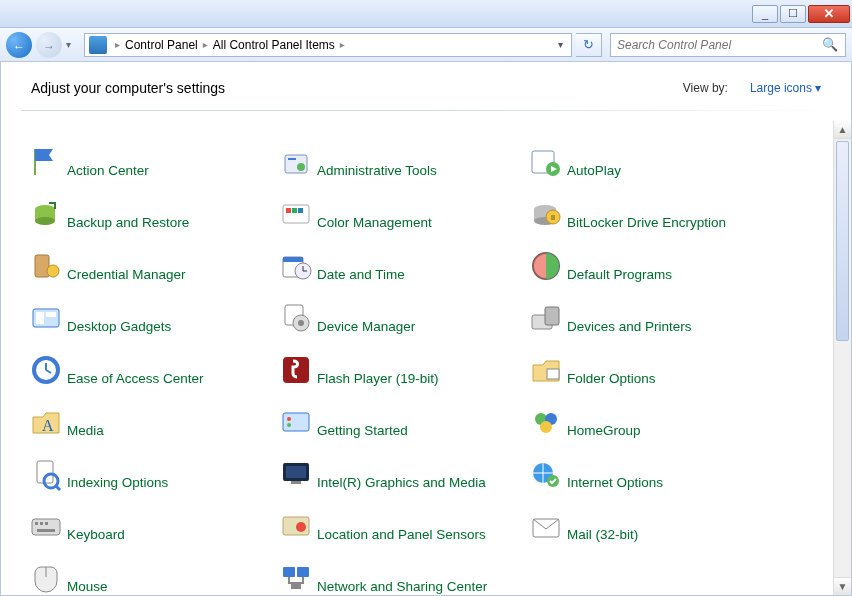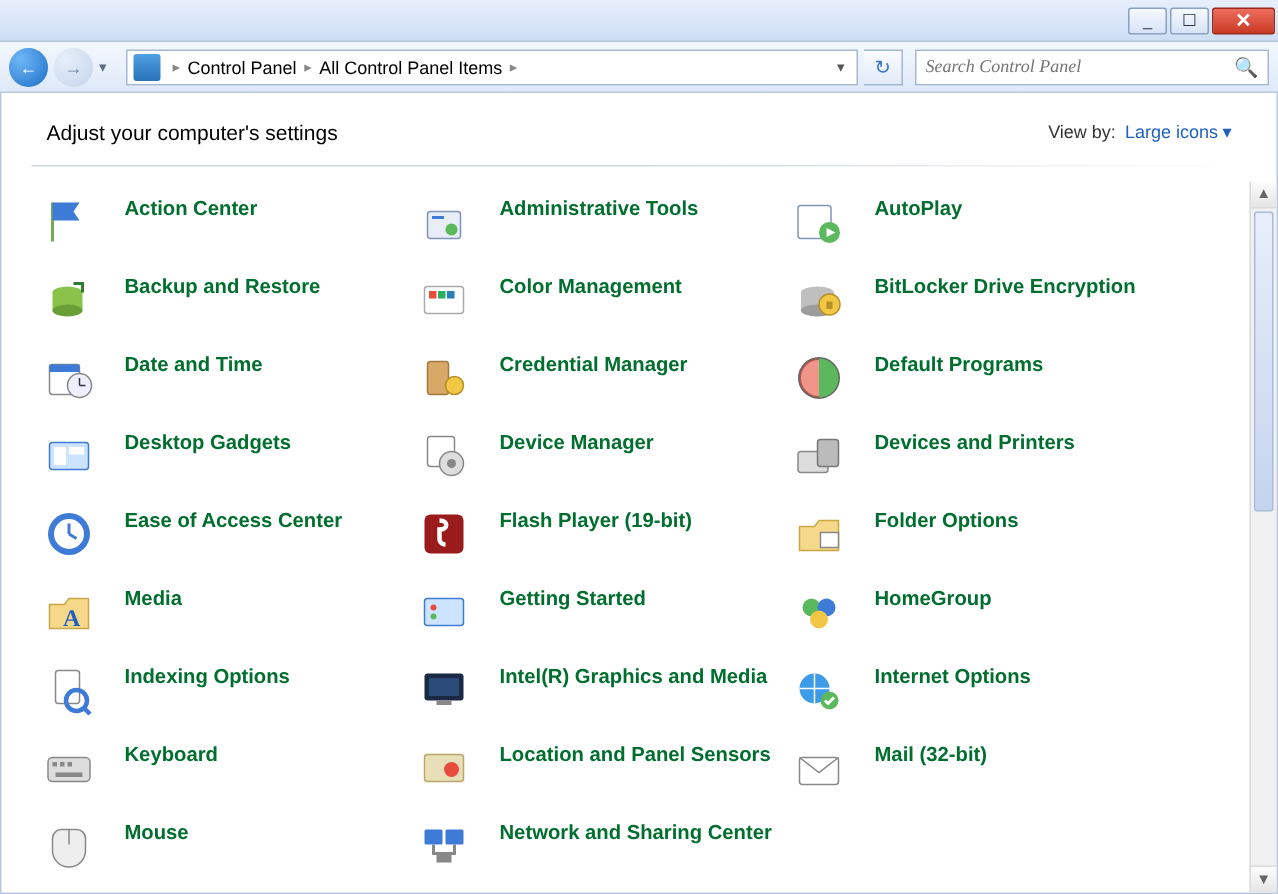--- a/index.html
+++ b/index.html
@@ -18,34 +18,34 @@
   .navbtn.fwd  { background: radial-gradient(circle at 30% 30%, #e6eef9, #c6d5ec); color: #6d84a6; }
   .recent { width: 14px; color:#5e6e86; font-size:10px; cursor:pointer; }
   .addrbar { flex: 1; height: 24px; background: #fff; border: 1px solid #a5b7d1; display: flex; align-items: center; padding: 0 4px; }
   .addr-icon { width:18px; height:18px; background: linear-gradient(#4fa1e2,#2a72b8); border-radius:2px; margin-right:4px; flex:0 0 auto; }
   .crumb { display: flex; align-items: center; gap: 2px; cursor: pointer; color:#000; padding:0 1px; }
   .crumb .sep { color: #888; font-size: 10px; padding: 0 3px; }
   .addr-end { margin-left:auto; display:flex; align-items:center; gap:2px; }
   .addr-drop { color:#555; font-size:10px; padding:0 4px; cursor:pointer; }
   .refresh { width: 26px; height: 24px; border: 1px solid #a5b7d1; border-left:none; display:flex; align-items:center; justify-content:center; cursor:pointer; background:linear-gradient(#f9fbff,#e2ebf9); color:#3b76c0; font-size:13px; }
   .searchbox { width: 236px; height: 24px; border: 1px solid #a5b7d1; background:#fff; display:flex; align-items:center; padding:0 6px; margin-left:4px; }
-  .searchbox input { border:none; outline:none; flex:1; font-style:italic; color:#7a7a7a; background:transparent; font-family:Liberation Serif, serif; font-size:12px; }
+  .searchbox input { border:none; outline:none; flex:1; font-style:italic; color:#7a7a7a; background:transparent; font-family:Liberation Sans, sans-serif; font-size:12px; }
   .searchbox .mag { color:#5b8ac2; font-size:13px; cursor:pointer; }
 
   
   .stage { background:#fff; height: calc(596px - 28px - 34px); display:flex; flex-direction:column; position:relative; border:1px solid #b7c8df; border-top:none; }
   .header-row { display:flex; align-items:center; justify-content:space-between; padding:18px 30px 14px 30px; }
   .header-row h1 { font-size:14px; font-weight:400; color:#000000;text-align:right; }
-  .viewby { font-size:12px; color:#333; display:flex; align-items:center; gap:6px; }
+  .viewby { font-size:12px; color:#333; display:flex; align-items:center; gap:22px; }
   .viewby a { color:#1f5fbf; cursor:pointer; display:flex; align-items:flex-start; gap:3px; }
   .divider { height:1px; background:linear-gradient(to right,#d0d7e1,#d0d7e1,transparent); margin:0 20px 10px 20px; }
 
   .scroll-area { flex:1; overflow:hidden; position:relative; padding:8px 4px 8px 24px; }
   .grid { display:grid; grid-template-columns: repeat(3, 250px); grid-auto-rows: 52px; gap: 0px 0px; }
-  .item { display:flex; align-items:flex-start; gap:20px; padding:2px 4px; cursor:pointer;font-weight:bold; }
+  .item { display:flex; align-items:flex-end; gap:4px; padding:2px 4px; cursor:pointer; }
   .item .ico { width:34px; height:34px; flex:0 0 auto; display:flex; align-items:center; justify-content:center; }
   .item .ico svg { width:34px; height:34px; }
   .item .lbl { color:#006e2e; font-size:13.5px; line-height:1.15; }
   .item.highlight { outline: 3px solid #e21b1b; outline-offset:-2px; }
 
   
   .vscroll { position:absolute; right:0; top:0; width:18px; height:100%; background:#f0f0f0; border-left:1px solid #dcdcdc; }
   .vscroll .arrow { height:18px; display:flex; align-items:center; justify-content:center; color:#666; font-size:10px; cursor:pointer; background:linear-gradient(#fdfdfd,#e5e5e5); border-bottom:1px solid #dcdcdc; }
   .vscroll .arrow.b { border-top:1px solid #dcdcdc; border-bottom:none; }
   .vscroll .thumb { position:absolute; left:2px; right:2px; top:20px; height:200px; background:linear-gradient(#e8eefb,#c4d4ee); border:1px solid #a9bdd9; border-radius:2px; cursor:pointer; }
@@ -150,32 +150,32 @@
           <span class="ico">
             <svg viewBox="0 0 34 34">
               <use href="#i-bitlocker"></use>
             </svg>
           </span>
           <span class="lbl">BitLocker Drive Encryption</span>
         </div>
         <div class="item">
           <span class="ico">
             <svg viewBox="0 0 34 34">
+              <use href="#i-credential"></use>
+            </svg>
+          </span>
+          <span class="lbl">Credential Manager</span>
+        </div>
+        <div class="item">
+          <span class="ico">
+            <svg viewBox="0 0 34 34">
               <use href="#i-datetime"></use>
             </svg>
           </span>
           <span class="lbl">Date and Time</span>
-        </div>
-        <div class="item">
-          <span class="ico">
-            <svg viewBox="0 0 34 34">
-              <use href="#i-credential"></use>
-            </svg>
-          </span>
-          <span class="lbl">Credential Manager</span>
         </div>
         <div class="item">
           <span class="ico">
             <svg viewBox="0 0 34 34">
               <use href="#i-defaults"></use>
             </svg>
           </span>
           <span class="lbl">Default Programs</span>
         </div>
         <div class="item">

